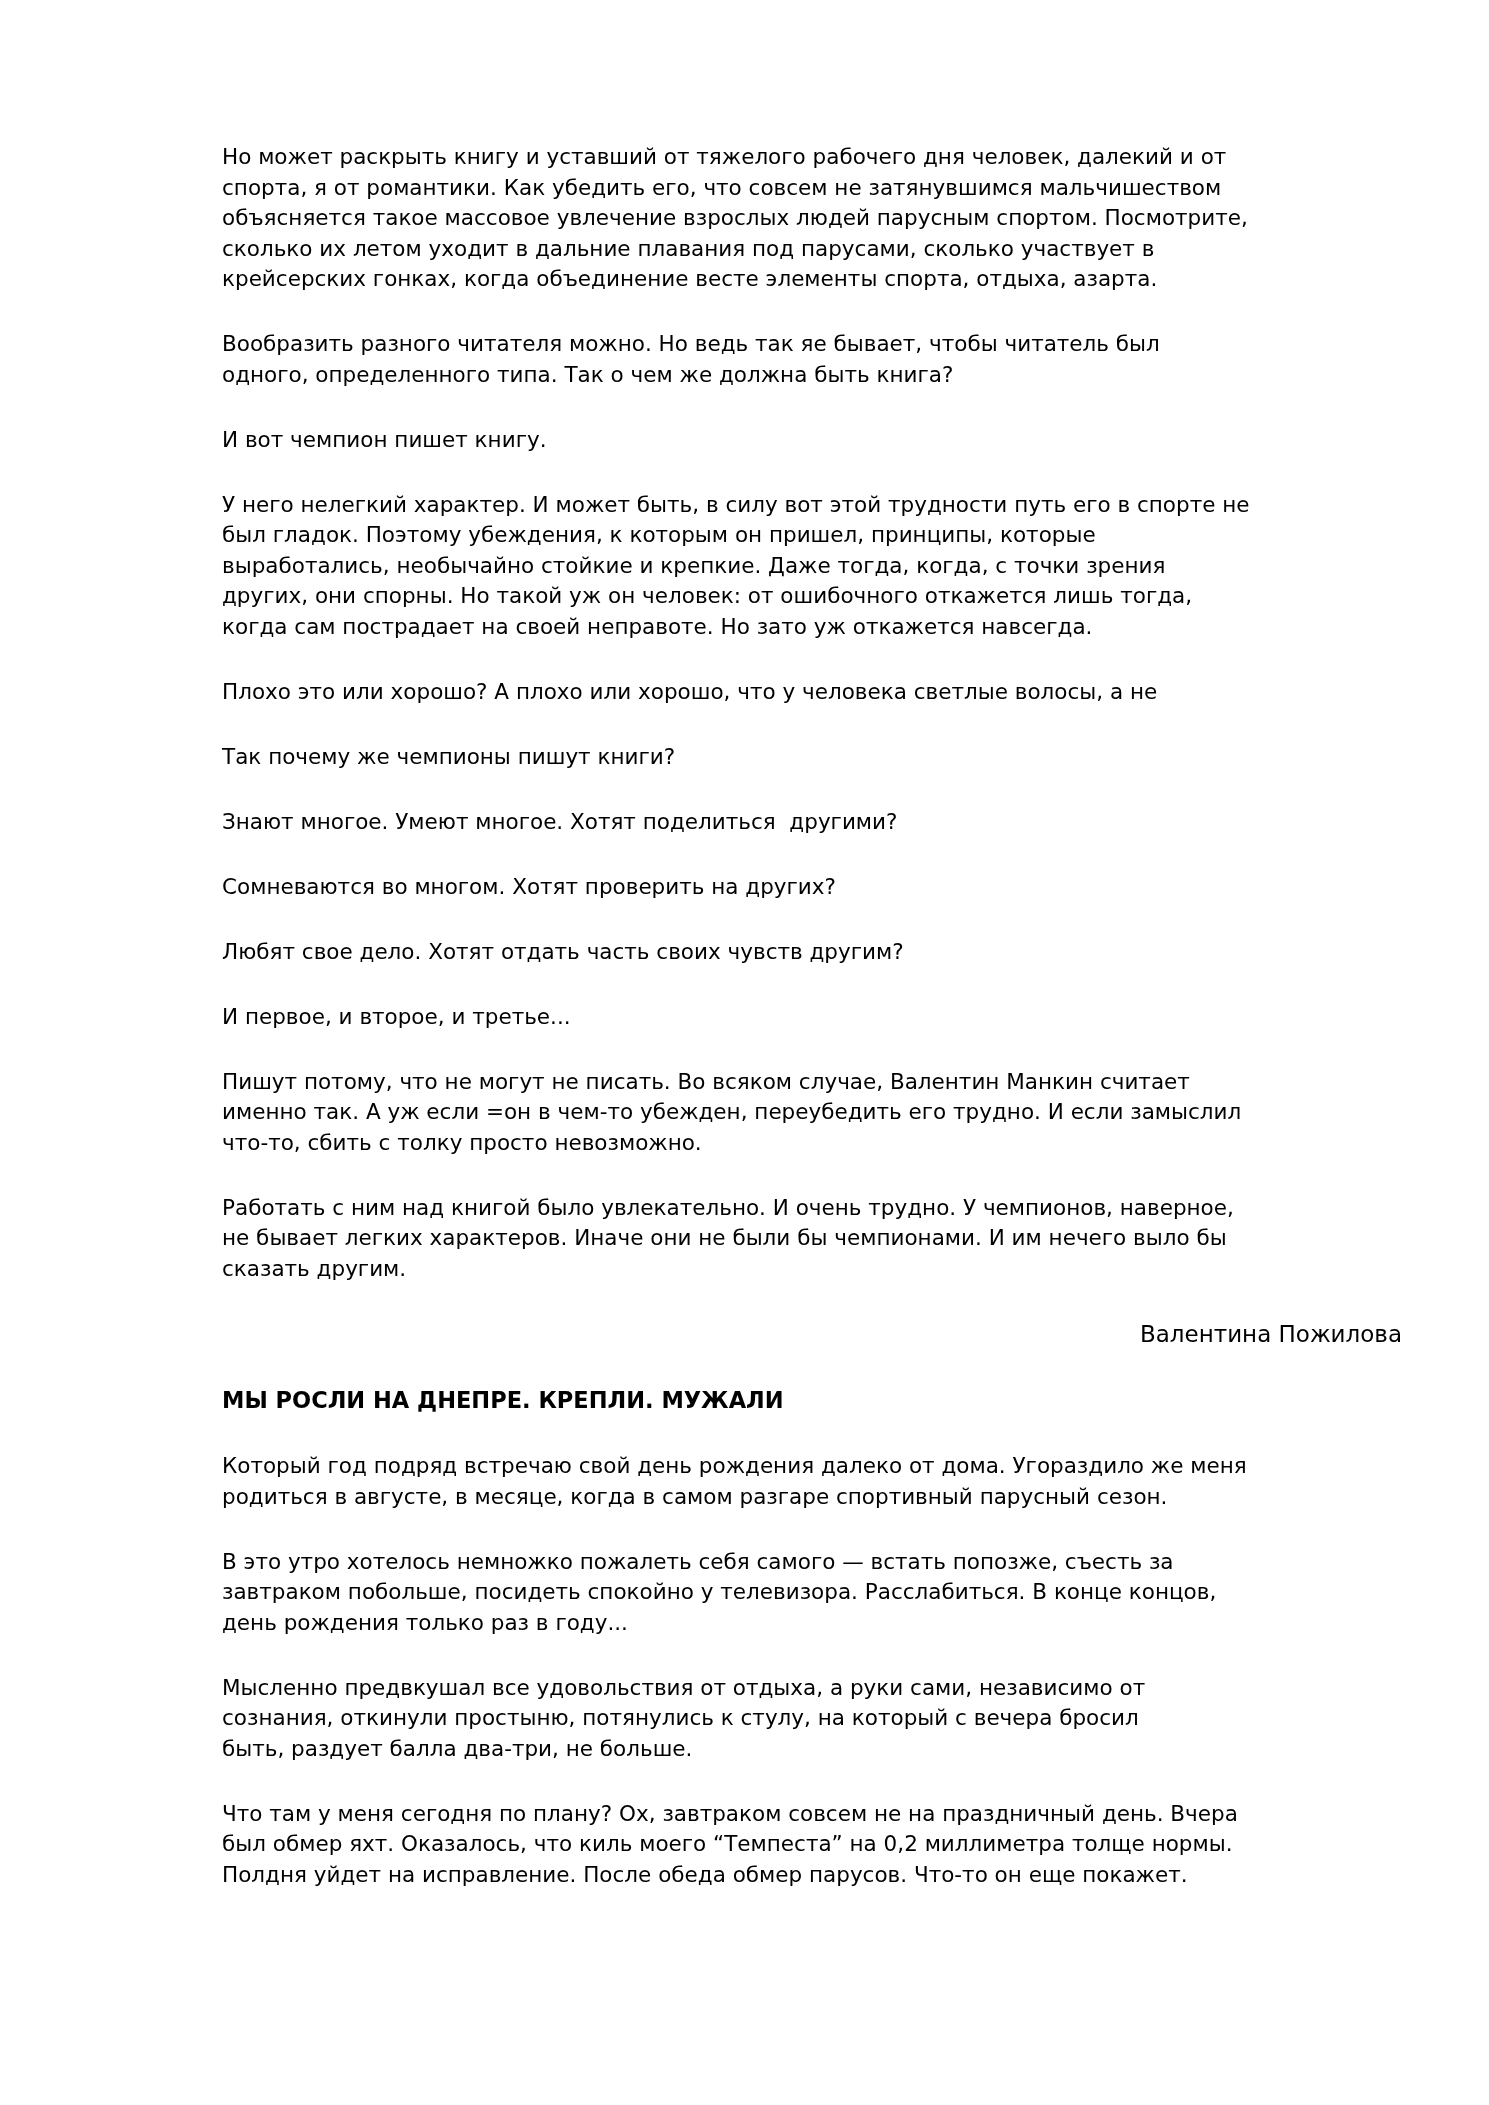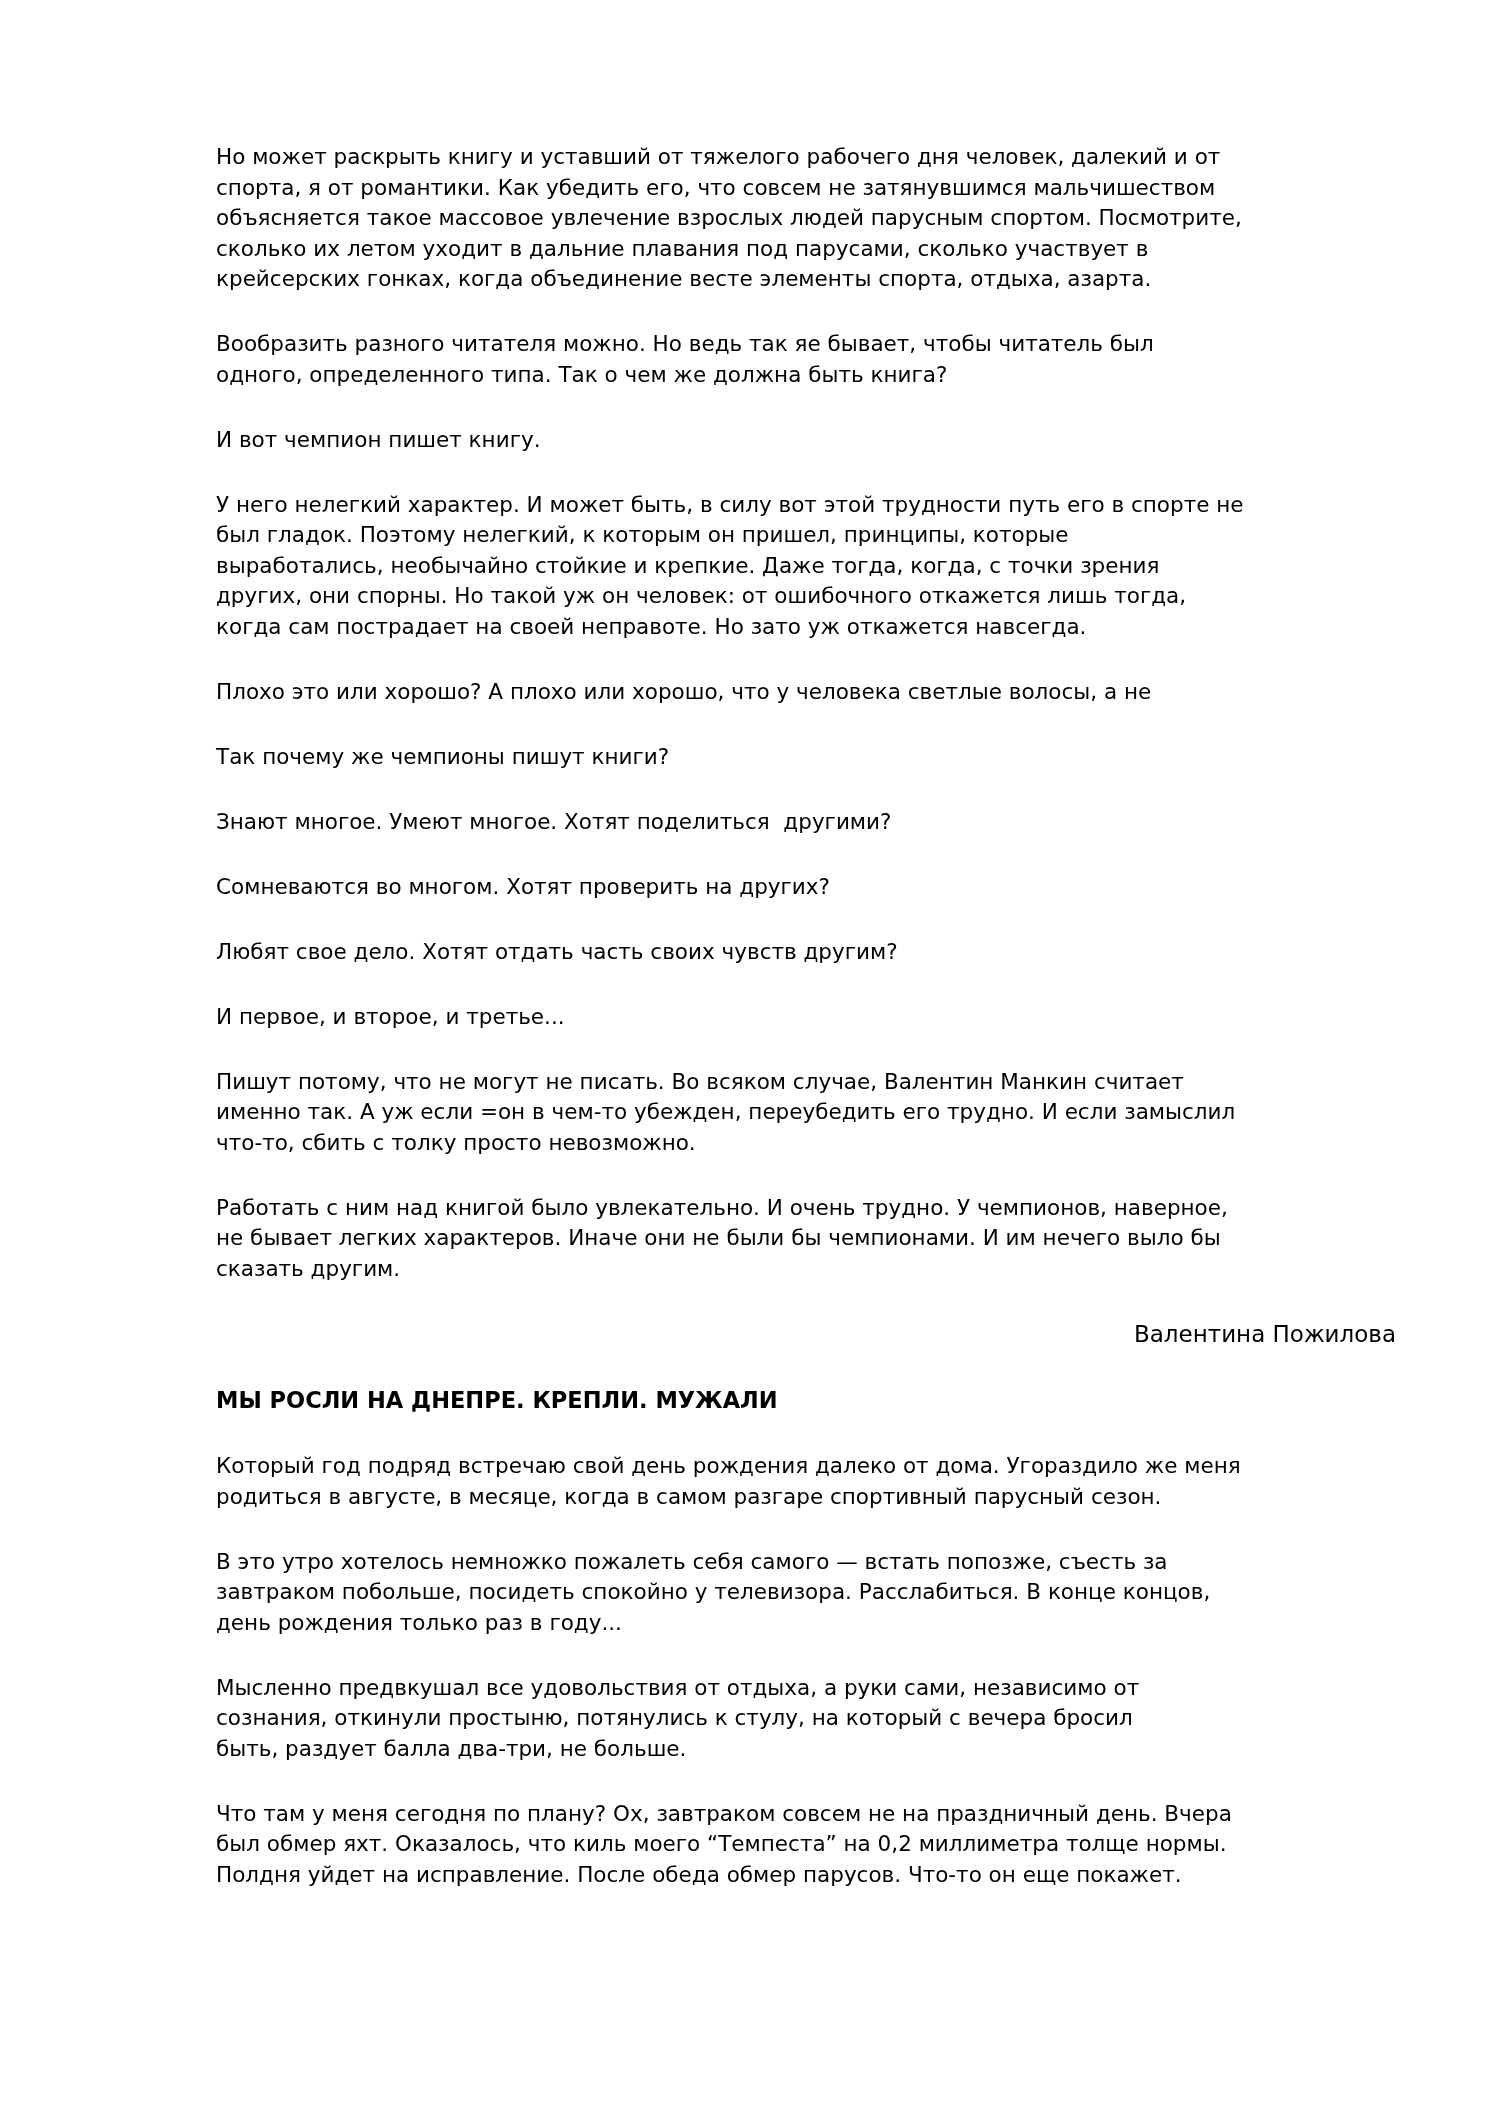--- a/index.html
+++ b/index.html
@@ -10,21 +10,21 @@
   body {
     width: 1489px;
     height: 2105px;
     position: relative;
     overflow: hidden;
     font-family: "DejaVu Sans", sans-serif;
     color: #000000;
   }
   .page {
     position: absolute;
-    left: 216px;
+    left: 222px;
     top: 142px;
     width: 1180px;
   }
   .para {
     margin: 0 0 34.5px 0;
     font-size: 21.5px;
     line-height: 30.5px;
   }
   .line {
     display: block;
@@ -62,21 +62,21 @@
     <span class="line">Вообразить разного читателя можно. Но ведь так яе бывает, чтобы читатель был</span>
     <span class="line">одного, определенного типа. Так о чем же должна быть книга?</span>
   </p>
 
   <p class="para">
     <span class="line">И вот чемпион пишет книгу.</span>
   </p>
 
   <p class="para">
     <span class="line">У него нелегкий характер. И может быть, в силу вот этой трудности путь его в спорте не</span>
-    <span class="line">был гладок. Поэтому нелегкий, к которым он пришел, принципы, которые</span>
+    <span class="line">был гладок. Поэтому убеждения, к которым он пришел, принципы, которые</span>
     <span class="line">выработались, необычайно стойкие и крепкие. Даже тогда, когда, с точки зрения</span>
     <span class="line">других, они спорны. Но такой уж он человек: от ошибочного откажется лишь тогда,</span>
     <span class="line">когда сам пострадает на своей неправоте. Но зато уж откажется навсегда.</span>
   </p>
 
   <p class="para">
     <span class="line">Плохо это или хорошо? А плохо или хорошо, что у человека светлые волосы, а не</span>
   </p>
 
   <p class="para">

